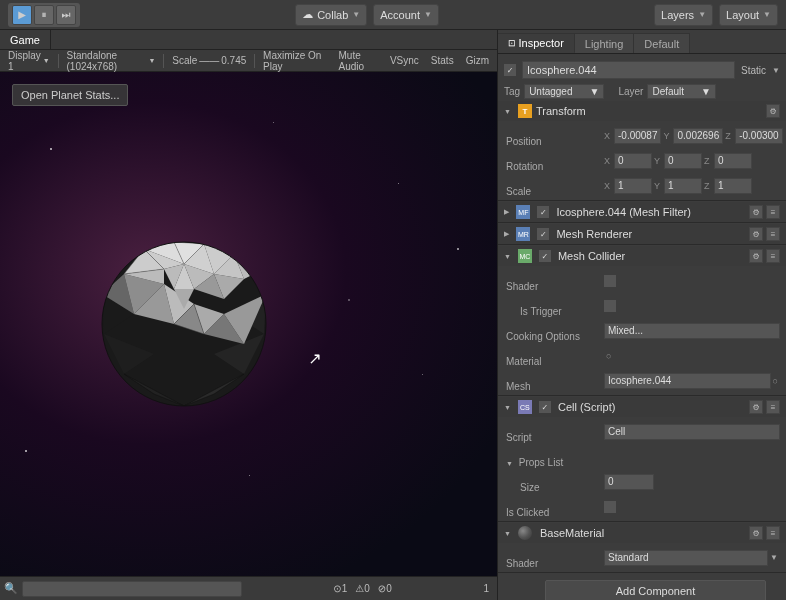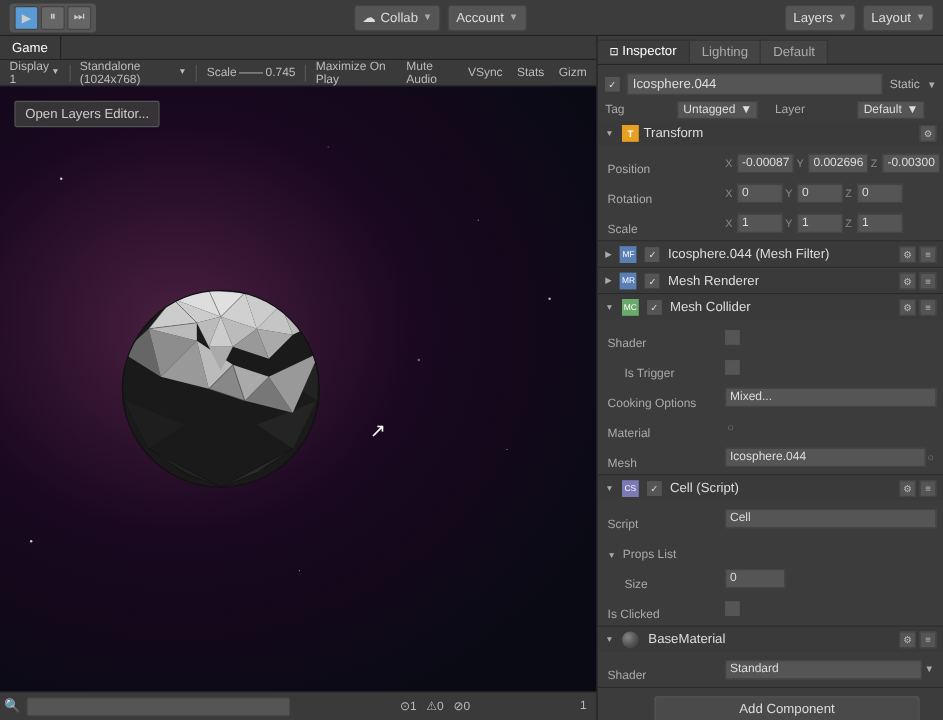--- a/index.html
+++ b/index.html
@@ -279,23 +279,22 @@
       color: #aaa;
     }
     .tag-dropdown {
       background: #555;
       border: 1px solid #444;
       padding: 1px 4px;
       font-size: 10px;
       color: #ddd;
       display: flex;
       align-items: center;
-      gap: 4px;
-      cursor: pointer;
-      margin-left: 40px;
+      gap: 17px;
+      cursor: pointer;
     }
 
     
     .component-section {
       border-bottom: 1px solid #2a2a2a;
       margin-bottom: 1px;
     }
     .component-header {
       display: flex;
       align-items: center;
@@ -578,21 +577,21 @@
             <polygon points="90,172 30,140 60,160" fill="none" stroke="#111" stroke-width="0.5"></polygon>
             <polygon points="90,172 150,140 120,160" fill="none" stroke="#111" stroke-width="0.5"></polygon>
             <polygon points="30,40 50,15 70,35" fill="none" stroke="#555" stroke-width="0.5"></polygon>
             <polygon points="80,8 110,10 90,30" fill="none" stroke="#666" stroke-width="0.5"></polygon>
             <polygon points="100,70 80,90 110,100" fill="none" stroke="#444" stroke-width="0.5"></polygon>
           </g>
           <circle cx="90" cy="90" r="82" fill="none" stroke="#111" stroke-width="1"></circle>
         </svg>
       </div>
 
-      <button class="open-planet-btn">Open Layers Editor...</button>
+      <button class="open-planet-btn">Open Planet Stats...</button>
       <div class="cursor-arrow">↗</div>
     </div>
 
     <div class="scene-bottom-bar">
       <span style="font-size:11px;color:#888">🔍</span>
       <div class="search-box"></div>
       <div class="status-icons">
         <span class="status-icon">⊙1</span>
         <span class="status-icon">⚠0</span>
         <span class="status-icon">⊘0</span>

